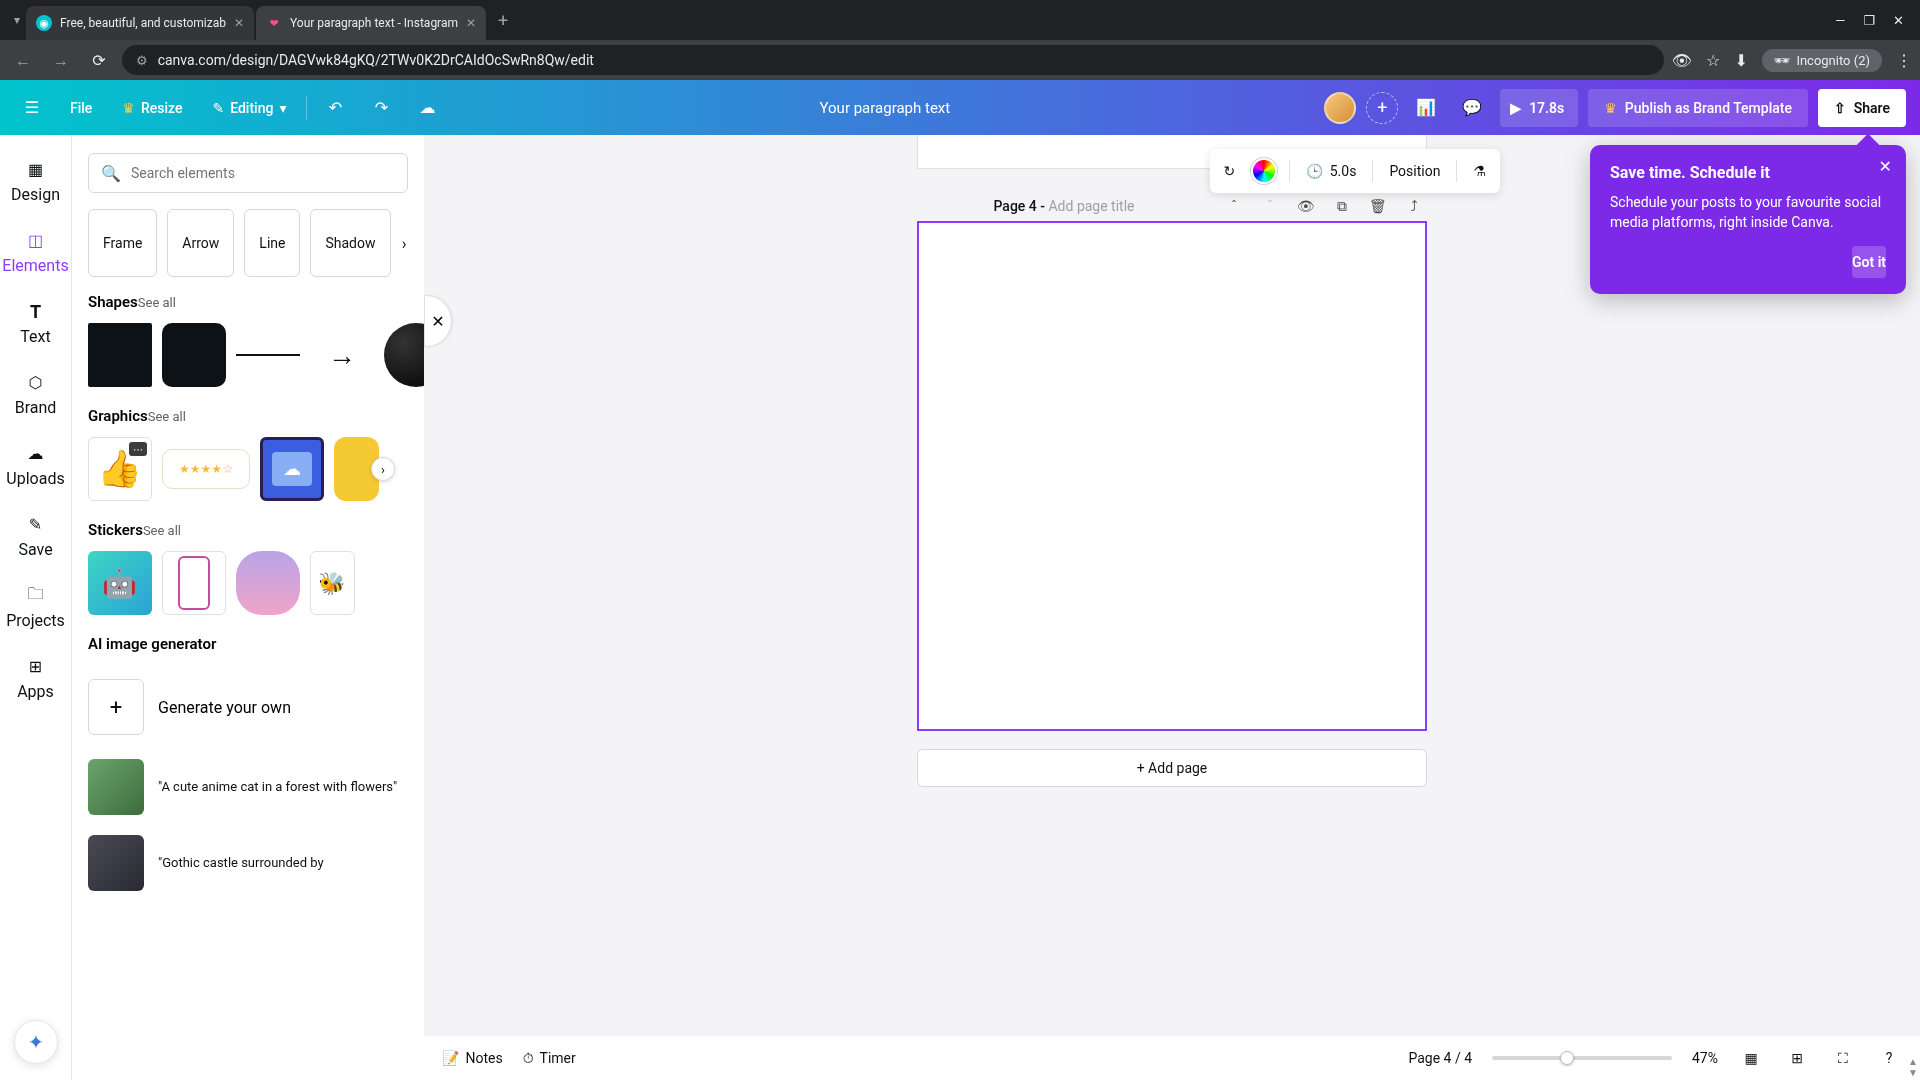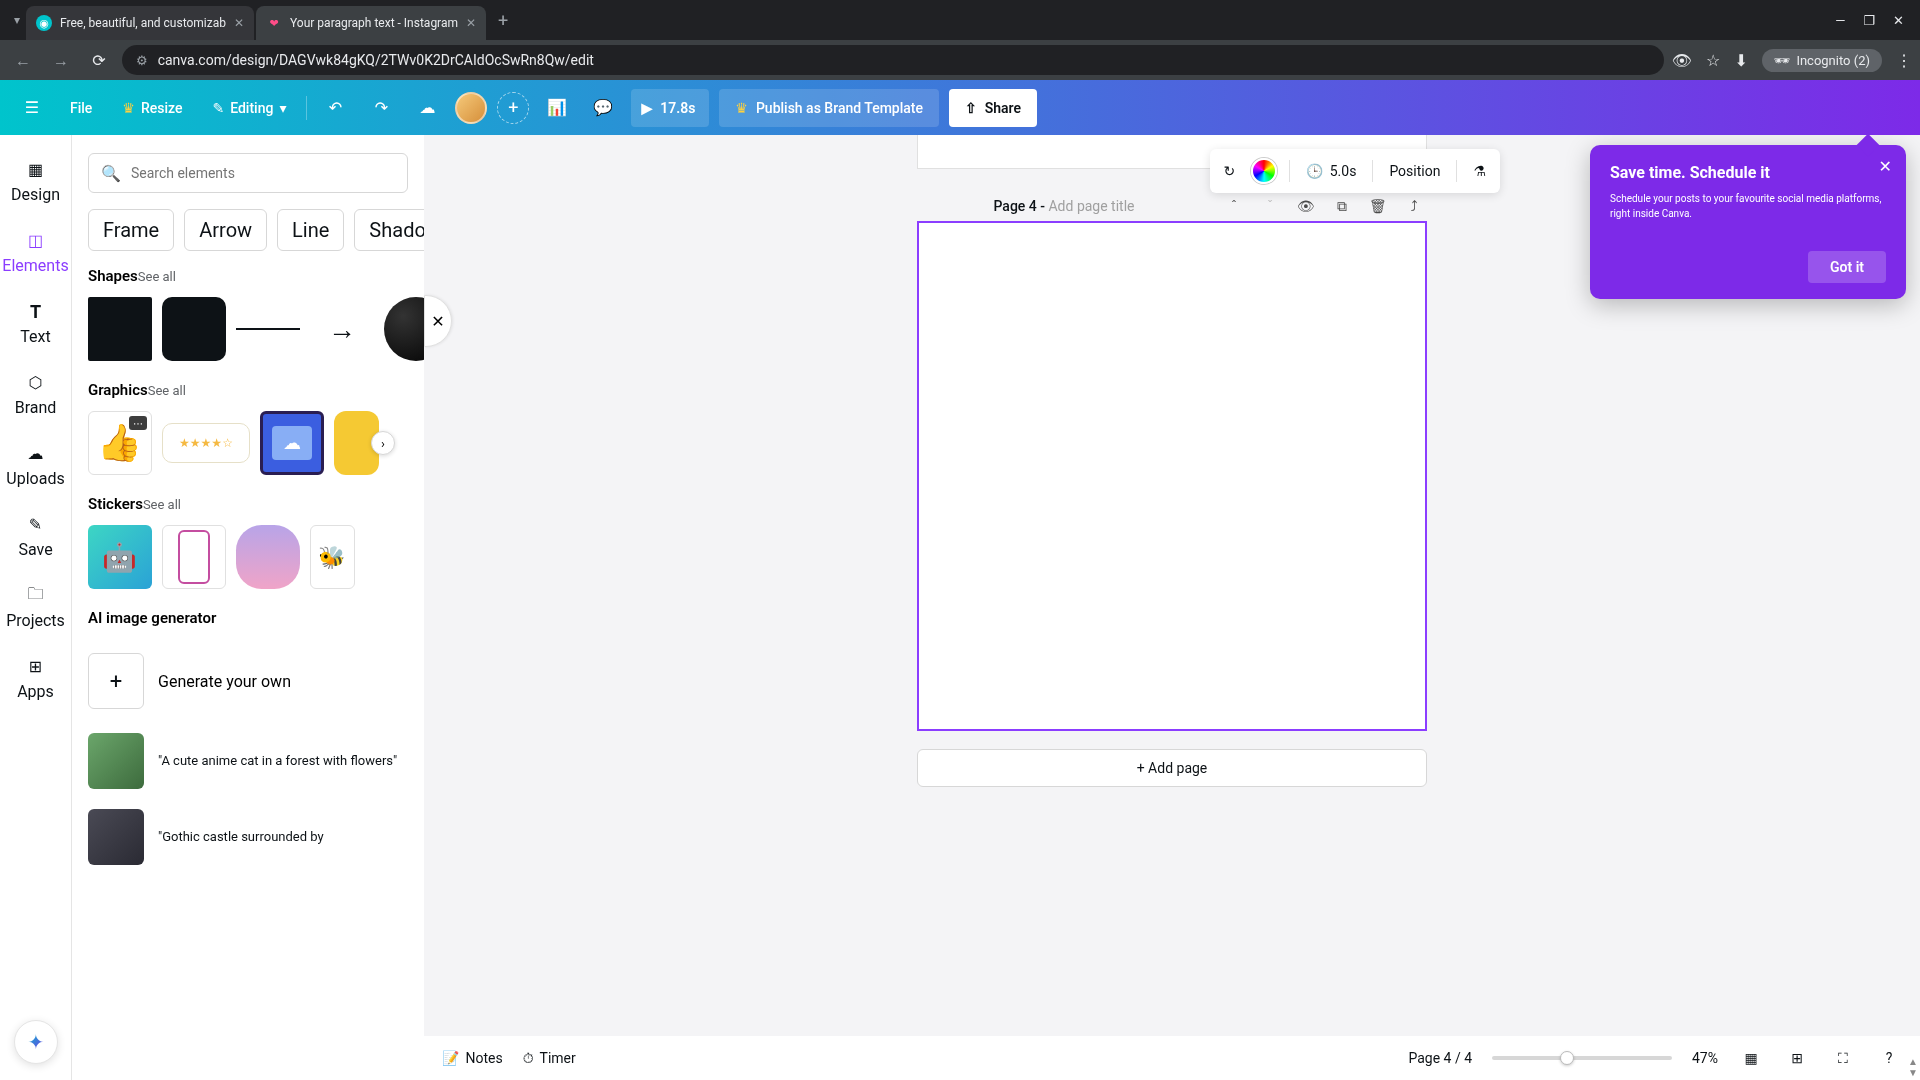--- a/index.html
+++ b/index.html
@@ -50,21 +50,21 @@
 .magic-fab { position: absolute; bottom: 16px; left: 14px; width: 44px; height: 44px; border-radius: 50%; background: #fff; border: 1px solid #e5e5e5; box-shadow: 0 2px 8px rgba(0,0,0,0.12); display: flex; align-items: center; justify-content: center; cursor: pointer; }
 .magic-fab span { background: linear-gradient(135deg,#00c4cc,#7d2ae8); -webkit-background-clip: text; color: transparent; font-size: 20px; }
 
 
 .panel { width: 352px; background: #fff; padding: 18px 16px 0 16px; overflow-y: auto; position: relative; }
 .panel::-webkit-scrollbar { width: 8px; }
 .panel::-webkit-scrollbar-thumb { background: #c4c4c4; border-radius: 4px; }
 .search-box { display: flex; align-items: center; border: 1px solid #d7d7d7; border-radius: 6px; height: 40px; padding: 0 12px; gap: 10px; color: #606367; }
 .search-box input { border: none; outline: none; font-size: 14px; flex: 1; }
 .chip-row { display: flex; gap: 10px; margin: 16px 0; align-items: center; }
-.chip { border: 1px solid #d7d7d7; border-radius: 6px; padding: 8px 14px; font-size: 20px; color: #0d1216; cursor: pointer; white-space: nowrap; }
+.chip { border: 1px solid #d7d7d7; border-radius: 6px; padding: 25px 14px; font-size: 14px; color: #0d1216; cursor: pointer; white-space: nowrap; }
 .chip-arrow { width: 24px; height: 24px; display: flex; align-items: center; justify-content: center; cursor: pointer; color: #0d1216; }
 .sect-head { display: flex; justify-content: flex-start; align-items: center; margin: 8px 0 12px; }
 .sect-head h3 { font-size: 15px; font-weight: 600; }
 .sect-head a { font-size: 13px; color: #606367; text-decoration: none; cursor: pointer; }
 .thumbs { display: flex; gap: 10px; align-items: center; margin-bottom: 20px; }
 .thumb { width: 64px; height: 64px; background: #f0f0f0; border-radius: 6px; flex-shrink: 0; position: relative; display: flex; align-items: center; justify-content: center; }
 .thumb.sq { background: #0d1216; border-radius: 2px; }
 .thumb.rsq { background: #0d1216; border-radius: 10px; }
 .thumb.line1 { background: none; width: 64px; }
 .thumb.line1::after { content: ""; width: 100%; height: 2px; background: #0d1216; }
@@ -113,23 +113,23 @@
 
 
 .page { position: absolute; top: 86px; left: 50%; transform: translateX(-50%); width: 510px; height: 510px; background: #fff; border: 2px solid #8b3dff; }
 
 
 .add-page { position: absolute; top: 614px; left: 50%; transform: translateX(-50%); width: 510px; height: 38px; border: 1px solid #d7d7d7; border-radius: 6px; background: #fff; display: flex; align-items: center; justify-content: center; font-size: 14px; color: #0d1216; cursor: pointer; }
 
 
 .popover { position: absolute; top: 10px; right: 14px; width: 316px; background: #7d2ae8; color: #fff; border-radius: 10px; padding: 18px 20px 16px; box-shadow: 0 6px 24px rgba(0,0,0,0.25); }
 .popover h4 { font-size: 16px; font-weight: 700; margin-bottom: 10px; }
-.popover p { font-size: 10px; line-height: 1.45; margin-bottom: 30px; }
+.popover p { font-size: 14px; line-height: 1.45; margin-bottom: 13px; }
 .popover .close { position: absolute; top: 12px; right: 14px; cursor: pointer; font-size: 16px; }
-.popover .got { background: rgba(255,255,255,0.2); padding: 8px 22px; border-radius: 4px; font-size: 14px; font-weight: 600; float: right; cursor: pointer; }
+.popover .got { background: rgba(255,255,255,0.2); padding: 8px 0; border-radius: 4px; font-size: 14px; font-weight: 600; float: right; cursor: pointer; }
 .popover::before { content: ""; position: absolute; top: -8px; right: 30px; width: 16px; height: 16px; background: #7d2ae8; transform: rotate(45deg); }
 
 
 .footer { position: absolute; bottom: 0; left: 0; right: 0; height: 44px; background: #fff; display: flex; align-items: center; padding: 0 18px; gap: 20px; font-size: 14px; color: #0d1216; }
 .footer .btn { display: flex; align-items: center; gap: 6px; cursor: pointer; }
 .footer .spacer { flex: 1; }
 .footer .zoom-slider { width: 180px; height: 4px; background: #d7d7d7; border-radius: 2px; position: relative; }
 .footer .zoom-slider .knob { position: absolute; left: 38%; top: -5px; width: 14px; height: 14px; background: #fff; border: 1px solid #bbb; border-radius: 50%; box-shadow: 0 1px 3px rgba(0,0,0,0.2); }
 .footer .ic { width: 26px; height: 26px; display: flex; align-items: center; justify-content: center; cursor: pointer; }
 .scroll-arrows { position: absolute; right: 2px; bottom: 2px; display: flex; flex-direction: column; color: #888; font-size: 10px; }
@@ -186,20 +186,23 @@
   </div>
   <div class="tb-text-btn">
     <span>✎</span>
     <span>Editing</span>
     <span>▾</span>
   </div>
   <div class="tb-sep"></div>
   <div class="tb-icon-btn">↶</div>
   <div class="tb-icon-btn">↷</div>
   <div class="tb-icon-btn">☁</div>
+  <div class="tb-center">
+    <span class="doc-title">Your paragraph text</span>
+  </div>
   <div class="avatar"></div>
   <div class="add-ppl">+</div>
   <div class="tb-icon-btn">📊</div>
   <div class="tb-icon-btn">💬</div>
   <div class="play-btn">
     <span>▶</span>
     <span>17.8s</span>
   </div>
   <div class="publish-btn">
     <span class="crown">♛</span>

